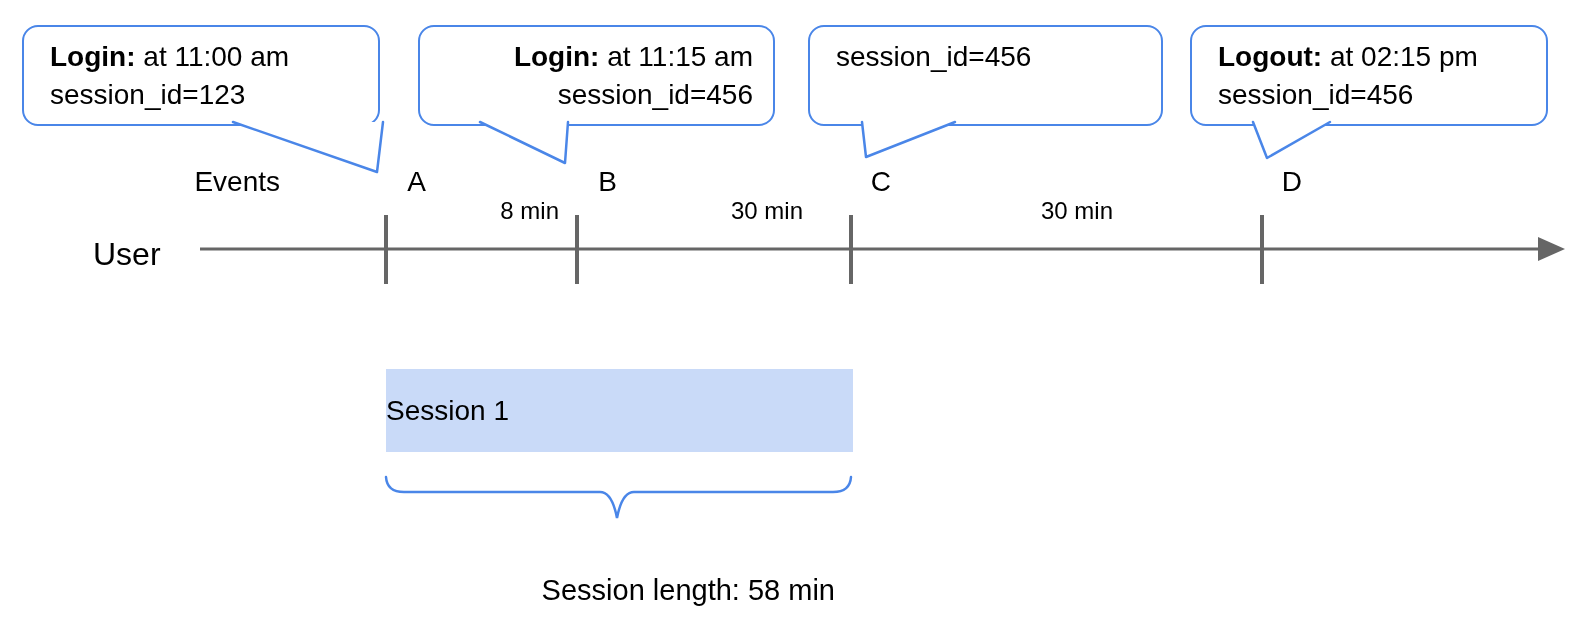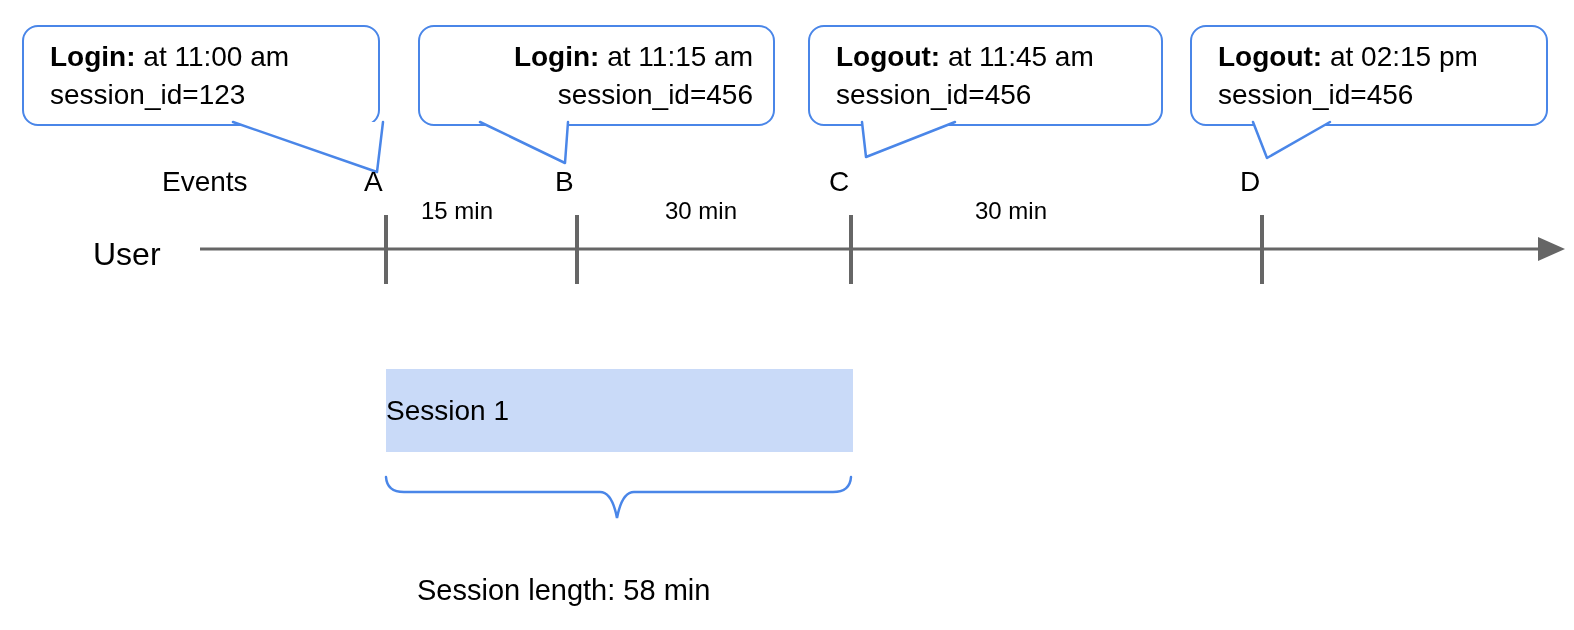--- a/index.html
+++ b/index.html
@@ -32,21 +32,21 @@
   }
   .bubble .ev{font-weight:bold;}
   .overlay{
     position:absolute;
     left:0; top:0;
     width:1574px;
     height:630px;
     pointer-events:none;
   }
   .lbl{position:absolute; white-space:nowrap;}
-  .center{text-align:left;}
+  .center{text-align:right;margin-left:18px;}
   .events-lbl{left:162px; top:166px; width:100px; font-size:28px;}
   .user-lbl{left:93px; top:236px; font-size:32px;}
   .marker{top:166px; width:44px; font-size:28px;}
   .interval{top:197px; width:120px; font-size:24px;}
   .session-box{
     position:absolute;
     left:386px; top:369px;
     width:467px; height:83px;
     background:var(--session-fill);
     font-size:28px;
@@ -64,21 +64,20 @@
     <div><span class="ev">Login:</span><span> at 11:00 am</span></div>
     <div>session_id=123</div>
   </div>
 
   <div class="bubble" style="left:418px;width:357px;text-align:right;">
     <div><span class="ev">Login:</span><span> at 11:15 am</span></div>
     <div>session_id=456</div>
   </div>
 
   <div class="bubble" style="left:808px;width:355px;">
-    <div><span class="ev">Logout:</span><span> at 11:45 am</span></div>
     <div>session_id=456</div>
   </div>
 
   <div class="bubble" style="left:1190px;width:358px;">
     <div><span class="ev">Logout:</span><span> at 02:15 pm</span></div>
     <div>session_id=456</div>
   </div>
 
   <svg class="overlay" viewBox="0 0 1574 630">
 
@@ -99,21 +98,21 @@
   </svg>
 
   <div class="lbl events-lbl center">Events</div>
   <div class="lbl user-lbl">User</div>
 
   <div class="lbl marker center" style="left:364px;">A</div>
   <div class="lbl marker center" style="left:555px;">B</div>
   <div class="lbl marker center" style="left:829px;">C</div>
   <div class="lbl marker center" style="left:1240px;">D</div>
 
-  <div class="lbl interval center" style="left:421px;">15 min</div>
+  <div class="lbl interval center" style="left:421px;">8 min</div>
   <div class="lbl interval center" style="left:665px;">30 min</div>
   <div class="lbl interval center" style="left:975px;">30 min</div>
 
   <div class="session-box">Session 1</div>
 
   <div class="lbl session-length center">Session length: 58 min</div>
 
 </div>
 
 </body></html>

